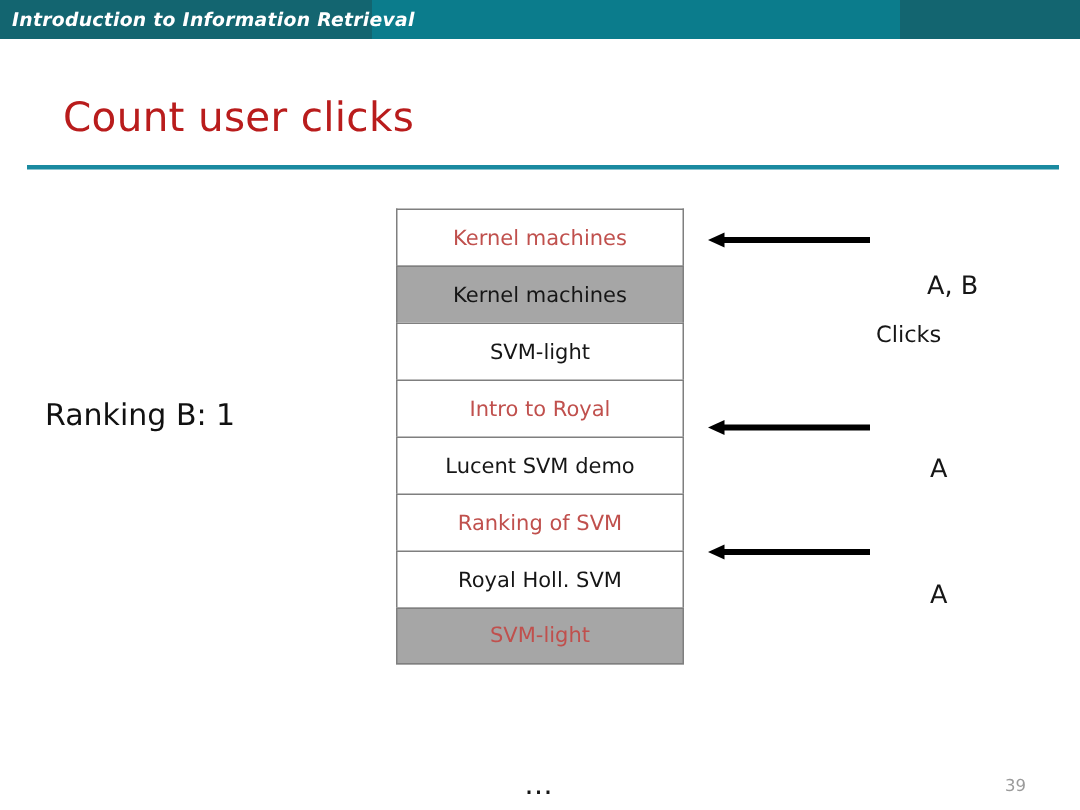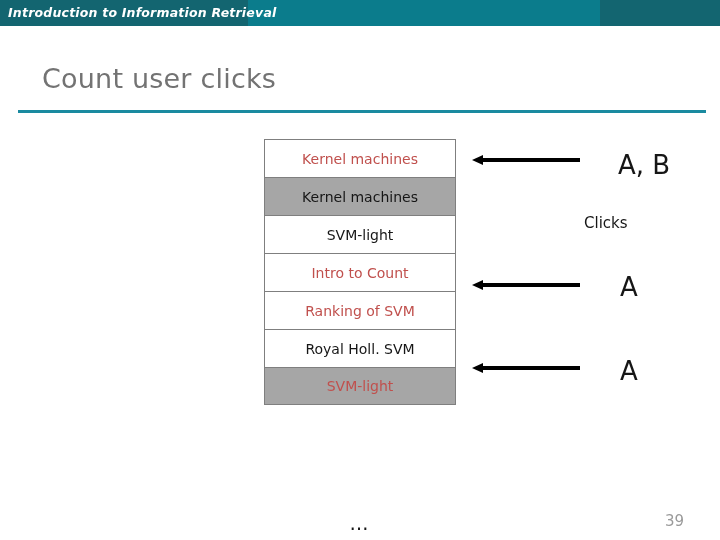--- a/index.html
+++ b/index.html
@@ -58,21 +58,21 @@
     letter-spacing: 0.2px;
     white-space: nowrap;
   }
 
   
   .slide-title {
     position: absolute;
     left: 42px;
     top: 63px;
     font-size: 27px;
-    color: #737373;
+    color: #b91c1c;
     letter-spacing: 0.2px;
     white-space: nowrap;
   }
   .title-rule {
     position: absolute;
     left: 18px;
     top: 110px;
     width: 688px;
     height: 3px;
     background: #1a8aa0;
@@ -149,71 +149,76 @@
     width: 0;
     height: 0;
     border-top: 5px solid transparent;
     border-bottom: 5px solid transparent;
     border-right: 11px solid #000000;
   }
 
   
   .right-label {
     position: absolute;
-    font-size: 26px;
+    font-size: 17px;
     color: #161616;
     white-space: nowrap;
+    margin-top: 31px;
   }
 
   .clicks-label {
     position: absolute;
     left: 584px;
     top: 214px;
     font-size: 15px;
     color: #161616;
     white-space: nowrap;
   }
 
   
   .page-number {
     position: absolute;
     right: 36px;
     bottom: 10px;
-    font-size: 15px;
+    font-size: 11px;
     color: #9a9a9a;
   }
 </style>
 </head>
 <body>
 
 <div class="header-bar">
   <div class="header-left"></div>
   <div class="header-mid"></div>
   <div class="header-right"></div>
   <div class="header-title">Introduction to Information Retrieval</div>
 </div>
 
 <div class="slide-title">Count user clicks</div>
 <div class="title-rule"></div>
 
 <div class="ranking-block">
+  <div>Ranking B: 1</div>
 </div>
 
 <div class="results">
   <div class="result-row">
     <span class="txt c-red">Kernel machines</span>
   </div>
   <div class="result-row shaded">
     <span class="txt c-black">Kernel machines</span>
   </div>
   <div class="result-row">
     <span class="txt c-black">SVM-light</span>
   </div>
   <div class="result-row">
-    <span class="txt c-red">Intro to Count</span>
+    <span class="txt c-red">Intro to Royal</span>
+  </div>
+  <div class="result-row">
+    <span class="txt c-black">Lucent SVM demo</span>
   </div>
   <div class="result-row">
     <span class="txt c-red">Ranking of SVM</span>
   </div>
   <div class="result-row">
     <span class="txt c-black">Royal Holl. SVM</span>
   </div>
   <div class="result-row shaded">
     <span class="txt c-red">SVM-light</span>
   </div>

